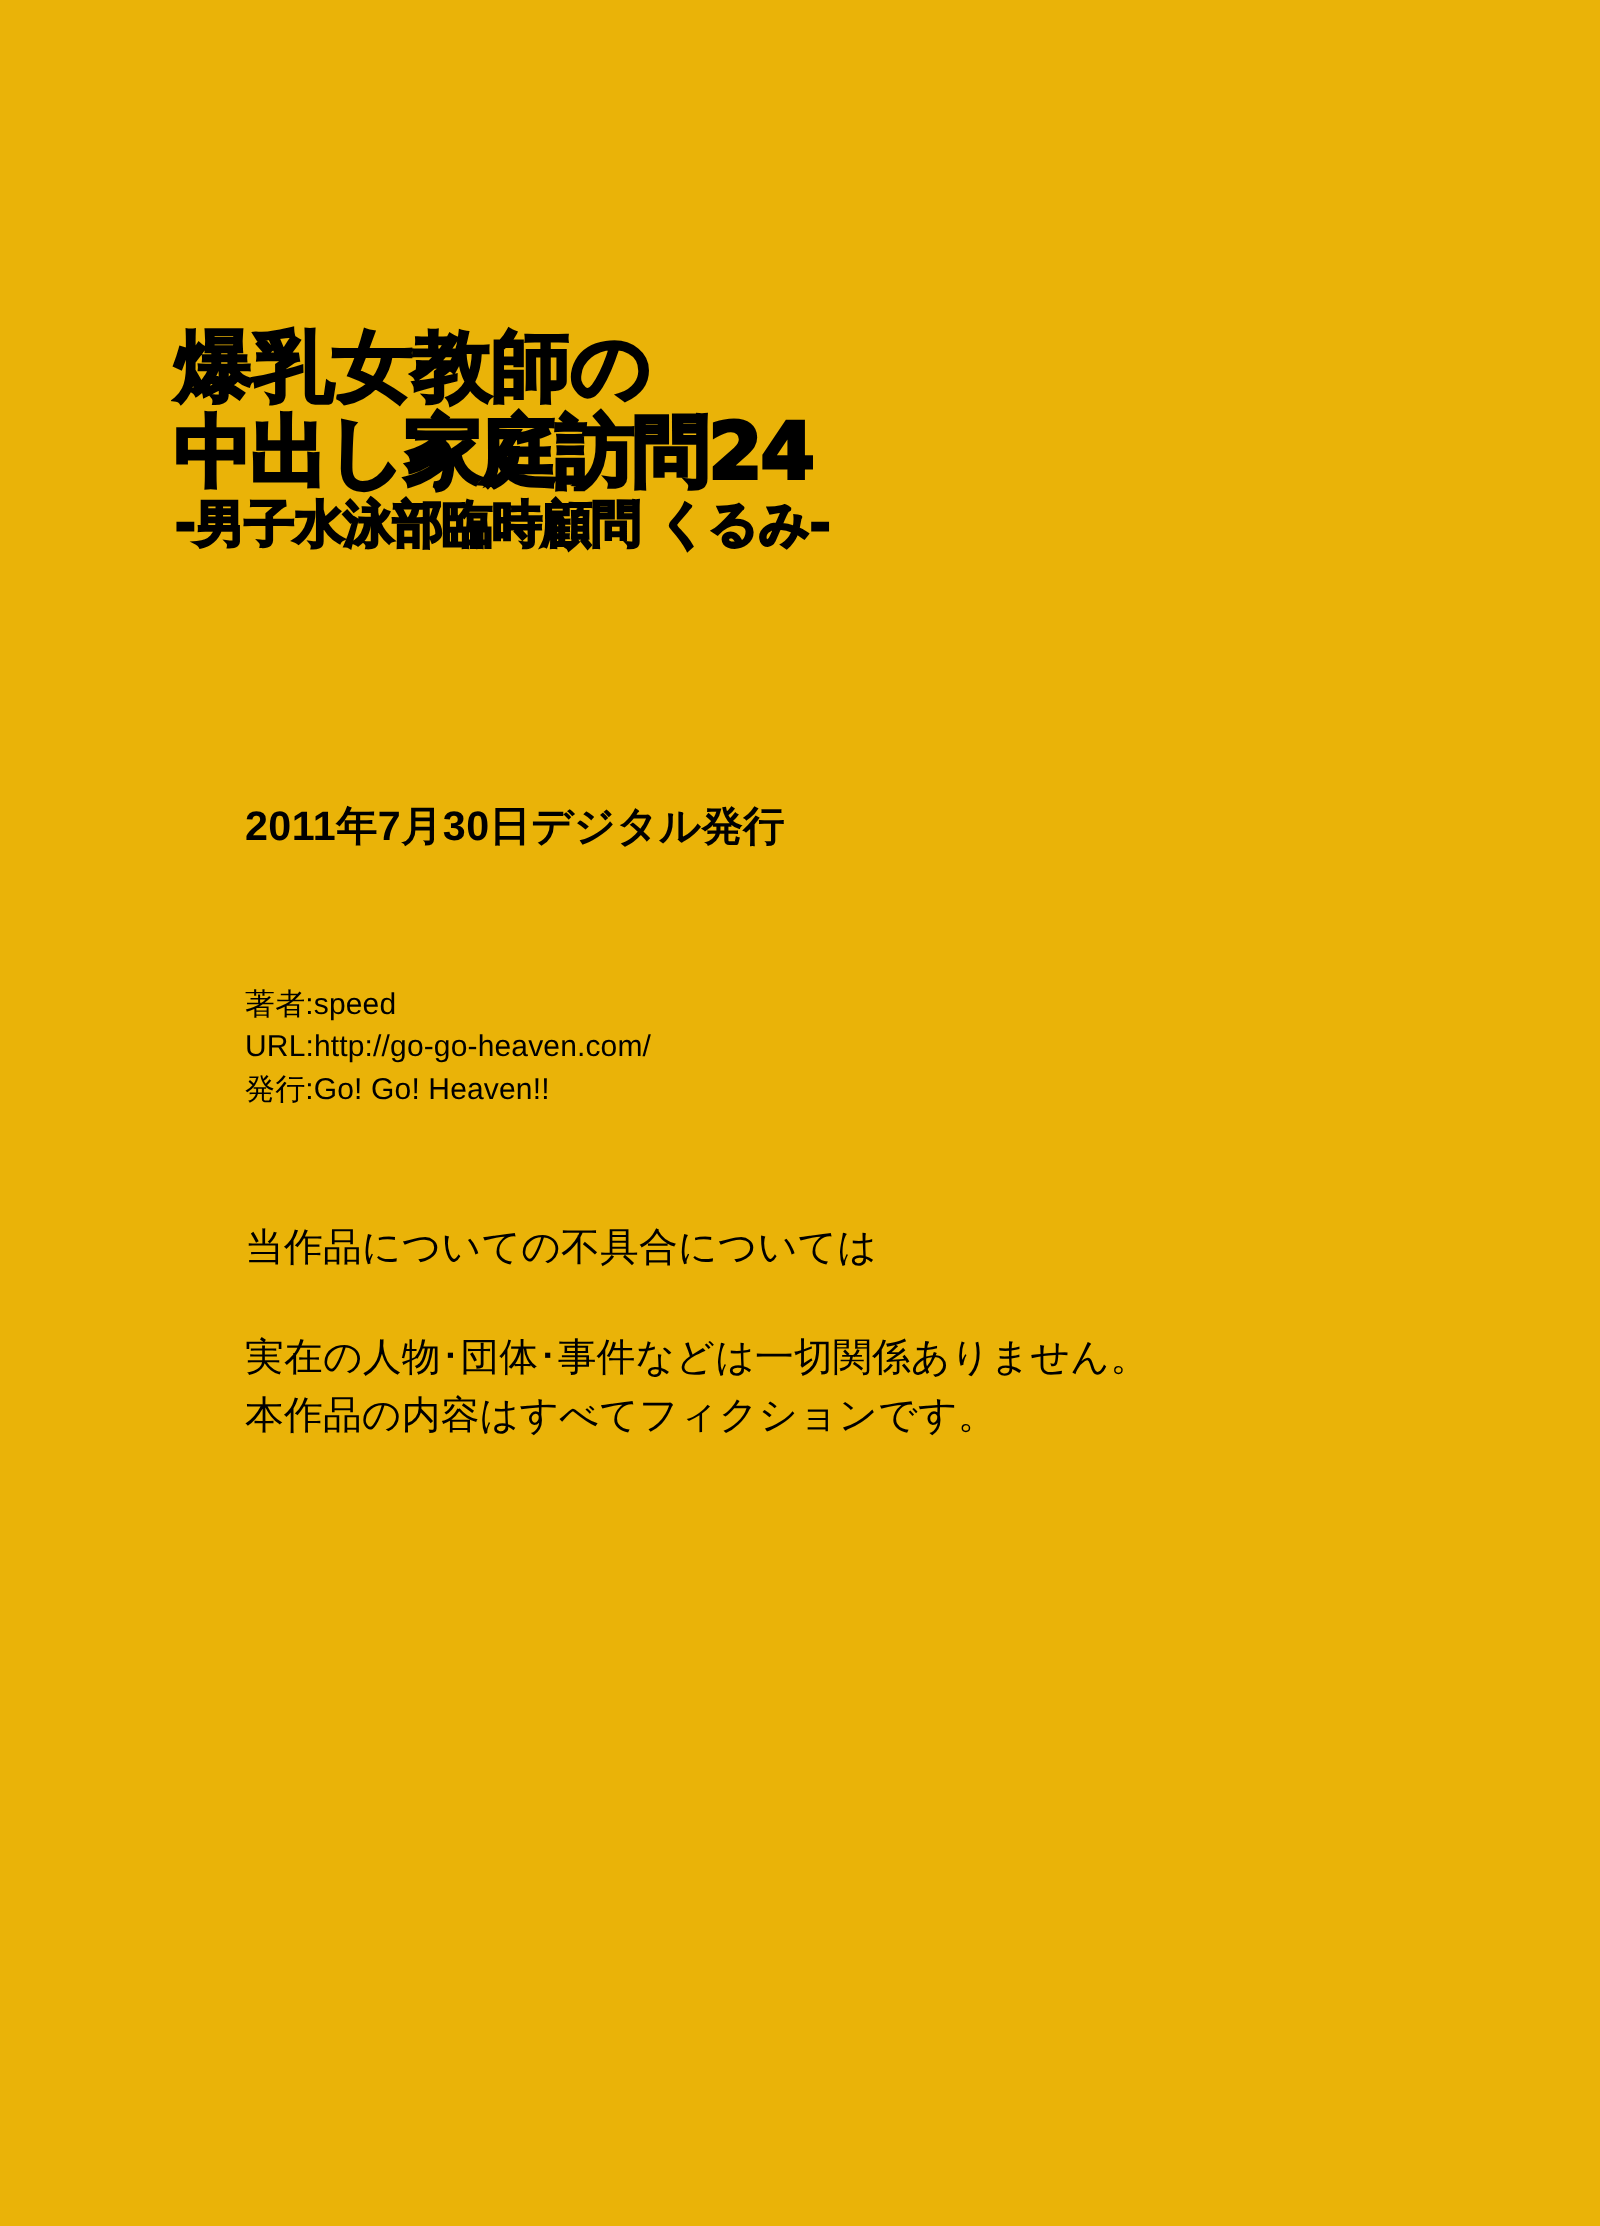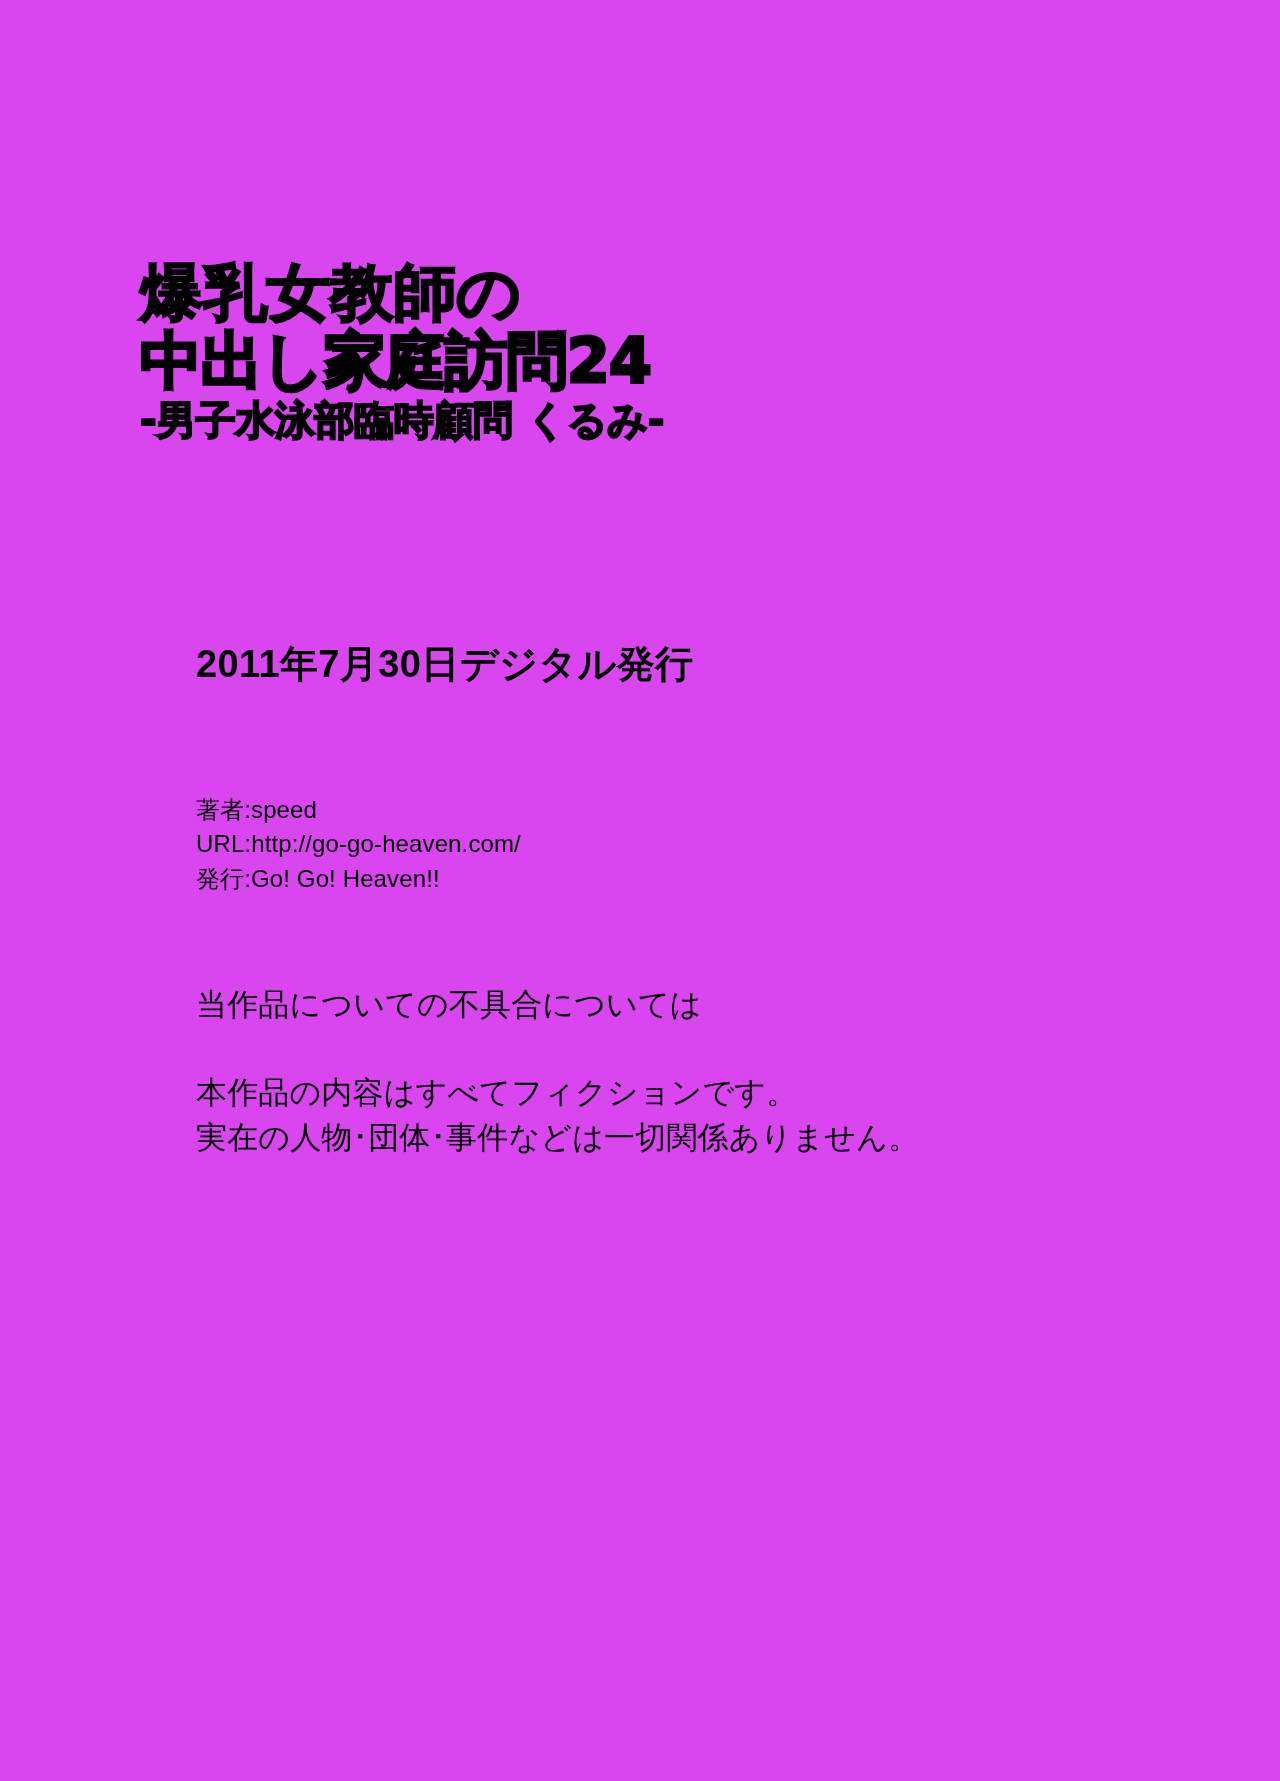--- a/index.html
+++ b/index.html
@@ -12,21 +12,21 @@
     height: 1781px;
     position: relative;
     font-family: "Liberation Sans", "DejaVu Sans", sans-serif;
     color: #000000;
     overflow: hidden;
   }
 
   .page {
     position: absolute;
     inset: 0;
-    background: #d946ef;
+    background: #eab308;
   }
 
   
   .title-block {
     position: absolute;
     left: 140px;
     top: 262px;
     width: 1000px;
   }
 
@@ -62,21 +62,21 @@
 
   
   .colophon {
     position: absolute;
     left: 196px;
     top: 640px;
     width: 960px;
   }
 
   .pubdate {
-    font-size: 38px;
+    font-size: 33px;
     font-weight: bold;
     line-height: 1.3;
     letter-spacing: 0.01em;
     margin: 0 0 104px 0;
     white-space: nowrap;
   }
 
   .credits {
     margin: 0 0 86px 0;
   }
@@ -125,18 +125,18 @@
       <div class="credit-line">著者:speed</div>
       <div class="credit-line">URL:http://go-go-heaven.com/</div>
       <div class="credit-line">発行:Go! Go! Heaven!!</div>
     </div>
 
     <div class="notice">
       <div class="notice-line">当作品についての不具合については</div>
     </div>
 
     <div class="disclaimer">
+      <div class="disclaimer-line">実在の人物･団体･事件などは一切関係ありません。</div>
       <div class="disclaimer-line">本作品の内容はすべてフィクションです。</div>
-      <div class="disclaimer-line">実在の人物･団体･事件などは一切関係ありません。</div>
     </div>
 
   </div>
 </div>
 
 </body></html>

